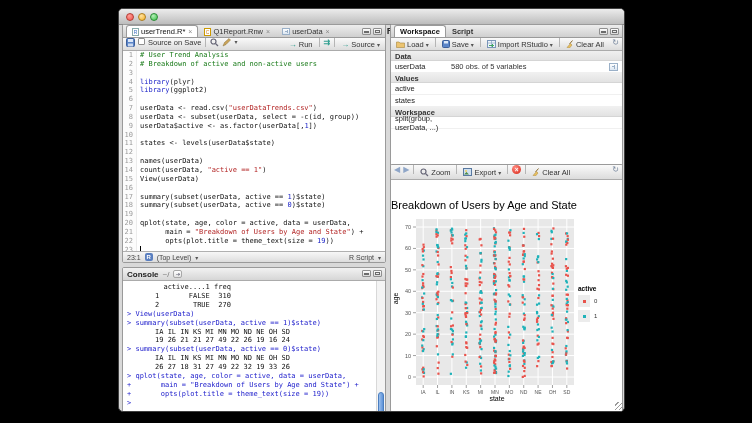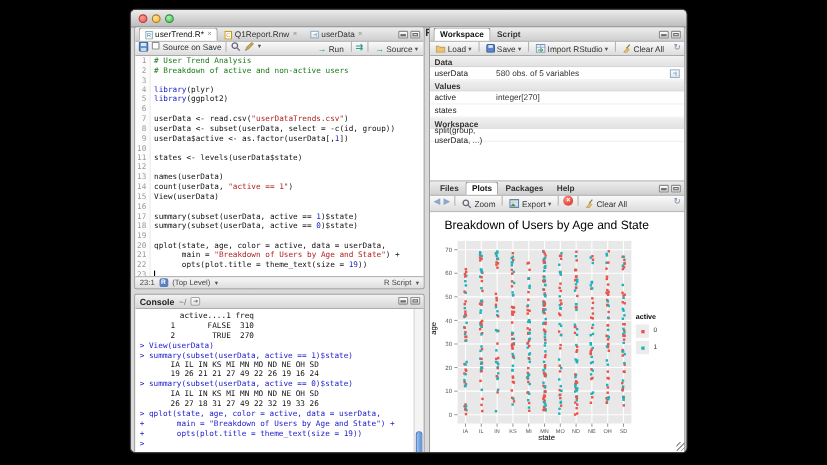--- a/index.html
+++ b/index.html
@@ -93,21 +93,21 @@
   .ws-row { height:12px; display:flex; align-items:center; padding:0 4px; border-bottom:1px solid #f0f0f0; color:#222;}
   .ws-name { width:56px; flex:none; }
   .ws-val { flex:1; color:#333; }
   .gridico { width:9px; height:8px; flex:none; border:1px solid #9ab0c8;
     background:linear-gradient(#fff,#dbe6f2); position:relative; }
   .gridico::before { content:""; position:absolute; left:2px; right:2px; top:2px; border-top:1px solid #9ab0c8; }
   .gridico::after { content:""; position:absolute; top:1px; bottom:1px; left:4px; border-left:1px solid #9ab0c8; }
 
   
   #plot-body { position:absolute; left:0; right:0; top:28px; bottom:0; background:#fff; }
-  #plot-title { position:absolute; left:0; top:6px; width:212px; text-align:center;
+  #plot-title { position:absolute; left:0; top:6px; width:212px; 
     font-size:11px; color:#000; }
   #plot-svg { position:absolute; left:0; top:0; }
   #ylabel { position:absolute; left:-16px; top:102px; width:40px; text-align:center;
     font-size:7px; color:#000; transform:rotate(-90deg); }
   #xlabel { position:absolute; left:0; top:202px; width:212px; text-align:center; font-size:7px; color:#000;}
   #legend { position:absolute; left:187px; top:92px; width:42px; }
   #legend .ltitle { font-size:6.5px; font-weight:bold; color:#000; margin-bottom:3px; }
   .lkey { display:flex; align-items:center; gap:4px; margin-bottom:3px; }
   .lswatch { width:12px; height:12px; background:#ececec; position:relative; }
   .lswatch i { position:absolute; left:4.5px; top:4.5px; width:3px; height:3px; }
@@ -274,52 +274,33 @@
       <div id="ws-body">
           <div class="ws-sec">Data</div>
           <div class="ws-row">
             <span class="ws-name">userData</span>
             <span class="ws-val">580 obs. of 5 variables</span>
             <span class="gridico"></span>
           </div>
           <div class="ws-sec">Values</div>
           <div class="ws-row">
             <span class="ws-name">active</span>
-            <span class="ws-val">integer[270]</span>
           </div>
           <div class="ws-row">
             <span class="ws-name">states</span>
           </div>
           <div class="ws-sec">Workspace</div>
           <div class="ws-row">
             <span class="ws-name">split(group, userData, ...)</span>
             <span class="ws-val"></span>
           </div>
         </div>
     </div>
 
     <div class="pane" style="left:271px; top:155px; width:233px; height:248px;">
-      <div class="tabbar">
-        <div class="tab">
-            <span style="font-weight:bold;">Files</span>
-          </div>
-        <div class="tab active">
-            <span style="font-weight:bold;">Plots</span>
-          </div>
-        <div class="tab">
-            <span style="font-weight:bold;">Packages</span>
-          </div>
-        <div class="tab">
-            <span style="font-weight:bold;">Help</span>
-          </div>
-        <div class="winbtns">
-          <span class="wb min"></span>
-          <span class="wb max"></span>
-        </div>
-      </div>
       <div class="toolbar" style="height:15px;">
         <span class="navarr">◀</span>
         <span class="navarr">▶</span>
         <span class="tsep"></span>
         <span class="tbtn">
           <svg width="9" height="9">
               <circle cx="3.5" cy="3.5" r="2.5" fill="none" stroke="#667" stroke-width="1.2"></circle>
               <line x1="5.5" y1="5.5" x2="8" y2="8" stroke="#667" stroke-width="1.2"></line>
             </svg>
           <span>Zoom</span>

